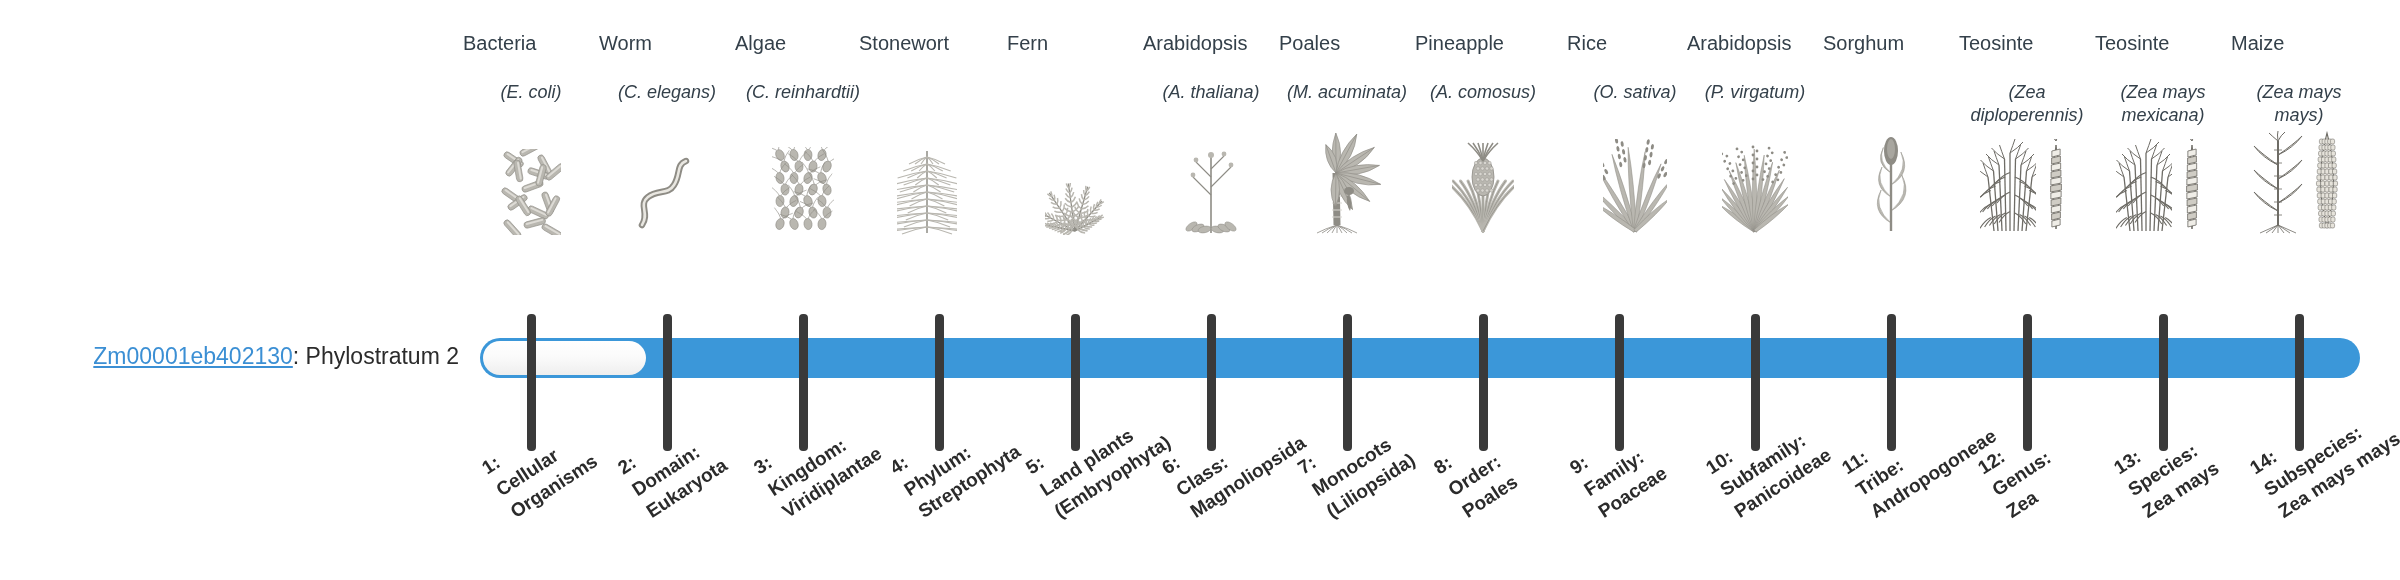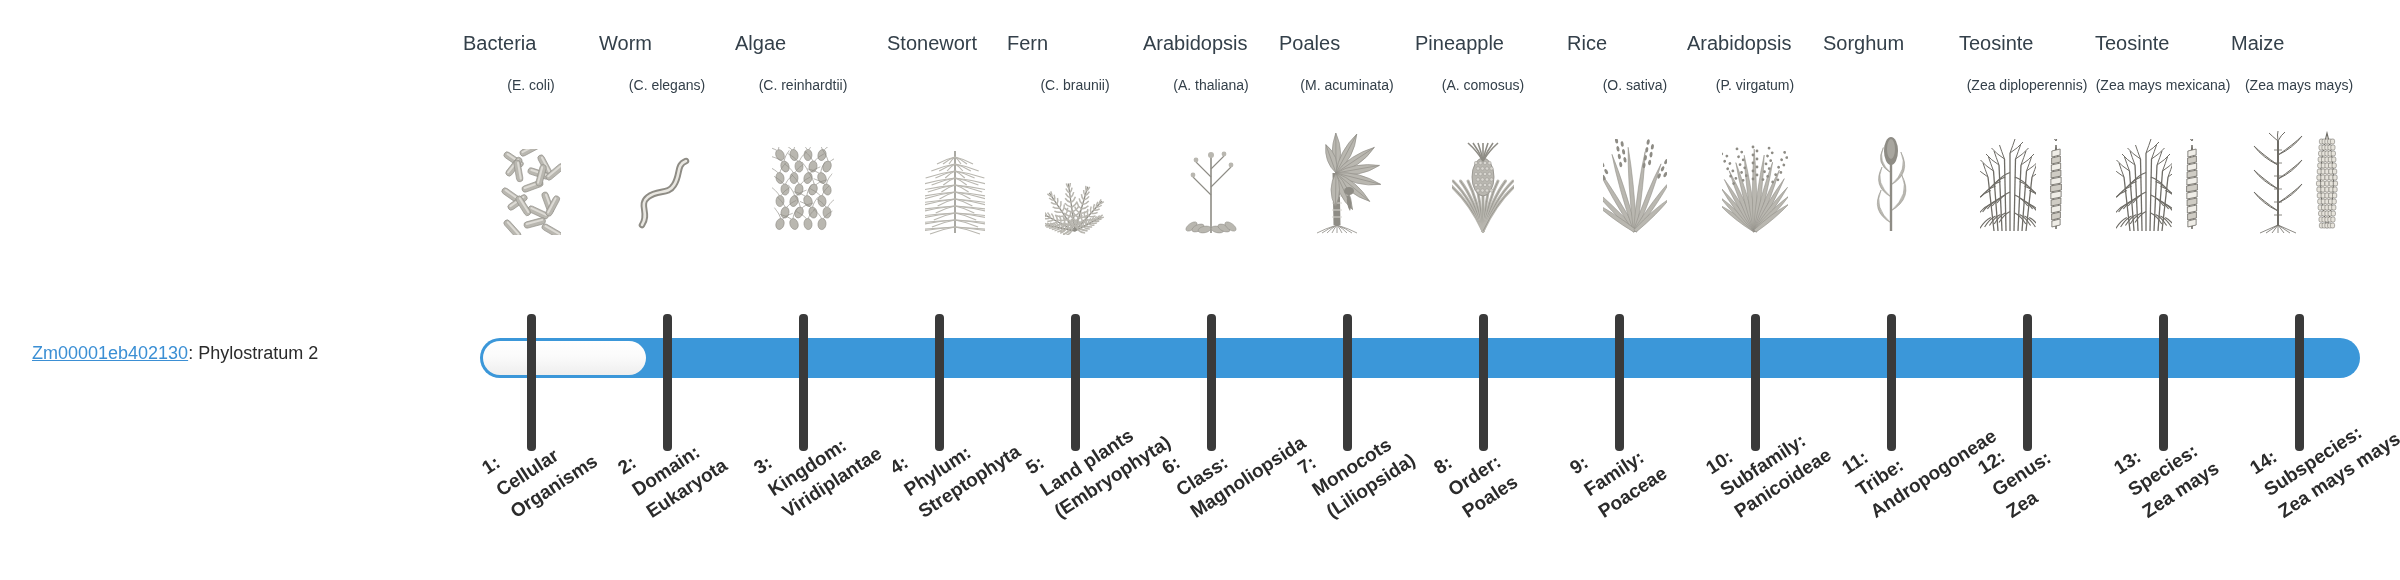--- a/index.html
+++ b/index.html
@@ -7,23 +7,24 @@
     width: 2400px; height: 580px;
     background: #ffffff;
     font-family: "Liberation Sans", sans-serif;
     overflow: hidden;
   }
   #stage { position: relative; width: 2400px; height: 580px; }
 
   
   .gene-label {
     position: absolute;
-    left: 32px; top: 343px;
+    left: 19px; top: 343px;
     width: 440px;
-    font-size: 18px;
+    text-align: right;
+    font-size: 23px;
     color: #2b2b2b;
     white-space: nowrap;
   }
   .gene-link {
     color: #3b8fd4;
     text-decoration: underline;
     cursor: pointer;
   }
 
   
@@ -36,24 +37,25 @@
   }
   .common {
     text-align: left;
     font-size: 20px;
     color: #34404a;
     line-height: 26px;
     height: 28px;
   }
   .latin {
     text-align: center;
-    font-size: 14px;
+    font-size: 18px;
+    font-style: italic;
     color: #34404a;
     line-height: 23px;
-    margin-top: 16px;
+    margin-top: 23px;
     height: 50px;
   }
   .art {
     position: absolute;
     top: 105px;
     left: 0; right: 0;
     height: 100px;
     display: flex;
     align-items: flex-end;
     justify-content: center;
@@ -348,21 +350,21 @@
               <path d="M1 -5.6 C4 -11 7 -12 9 -14" fill="none" stroke="#8e8c85" stroke-width="0.6"></path>
             </g>
             <g transform="translate(50,77) rotate(6)">
               <ellipse cx="0" cy="0" rx="4" ry="5.6" fill="#b9b7b0" stroke="#8e8c85" stroke-width="0.6"></ellipse>
               <path d="M-1 -5.6 C-5 -11 -8 -12 -10 -14" fill="none" stroke="#8e8c85" stroke-width="0.6"></path>
               <path d="M1 -5.6 C4 -11 7 -12 9 -14" fill="none" stroke="#8e8c85" stroke-width="0.6"></path>
             </g>
           </svg>
         </div>
       </div>
-      <div class="col" style="left: 424px;">
+      <div class="col" style="left: 396px;">
         <div class="common">Stonewort</div>
         <div class="art">
           <svg width="60" height="90" viewBox="0 0 60 90">
             <path d="M30 88 L30 6" stroke="#8e8c85" stroke-width="1.5" fill="none"></path>
             <path d="M30 12 Q21 14 12 19" fill="none" stroke="#b9b7b0" stroke-width="1.1"></path>
             <path d="M30 12 Q24 14 18 19" fill="none" stroke="#b9b7b0" stroke-width="1.1"></path>
             <path d="M30 12 Q27 14 24 19" fill="none" stroke="#b9b7b0" stroke-width="1.1"></path>
             <path d="M30 12 Q33 14 36 19" fill="none" stroke="#b9b7b0" stroke-width="1.1"></path>
             <path d="M30 12 Q36 14 42 19" fill="none" stroke="#b9b7b0" stroke-width="1.1"></path>
             <path d="M30 12 Q39 14 48 19" fill="none" stroke="#b9b7b0" stroke-width="1.1"></path>
@@ -424,21 +426,20 @@
             <path d="M30 82 Q5 84 -20 89" fill="none" stroke="#b9b7b0" stroke-width="1.1"></path>
             <path d="M30 82 Q17.5 84 5 89" fill="none" stroke="#b9b7b0" stroke-width="1.1"></path>
             <path d="M30 82 Q42.5 84 55 89" fill="none" stroke="#b9b7b0" stroke-width="1.1"></path>
             <path d="M30 82 Q55 84 80 89" fill="none" stroke="#b9b7b0" stroke-width="1.1"></path>
             <path d="M30 82 Q67.5 84 105 89" fill="none" stroke="#b9b7b0" stroke-width="1.1"></path>
           </svg>
         </div>
       </div>
       <div class="col" style="left: 544px;">
         <div class="common">Fern</div>
-        <div class="latin">(C. braunii)</div>
         <div class="art">
           <svg width="60" height="92" viewBox="0 0 60 92">
             <g transform="translate(30,88) rotate(-62)">
               <path d="M0 0 L0 -40" stroke="#8e8c85" stroke-width="1.3" fill="none"></path>
               <path d="M0 -4 Q-6.0606060606060606 -5.5 -8.658008658008658 -9" fill="none" stroke="#b9b7b0" stroke-width="1.5"></path>
               <path d="M0 -4 Q6.0606060606060606 -5.5 8.658008658008658 -9" fill="none" stroke="#b9b7b0" stroke-width="1.5"></path>
               <path d="M0 -8 Q-5.454545454545453 -9.5 -7.792207792207791 -13" fill="none" stroke="#b9b7b0" stroke-width="1.5"></path>
               <path d="M0 -8 Q5.454545454545453 -9.5 7.792207792207791 -13" fill="none" stroke="#b9b7b0" stroke-width="1.5"></path>
               <path d="M0 -12 Q-4.848484848484848 -13.5 -6.926406926406926 -17" fill="none" stroke="#b9b7b0" stroke-width="1.5"></path>
               <path d="M0 -12 Q4.848484848484848 -13.5 6.926406926406926 -17" fill="none" stroke="#b9b7b0" stroke-width="1.5"></path>

